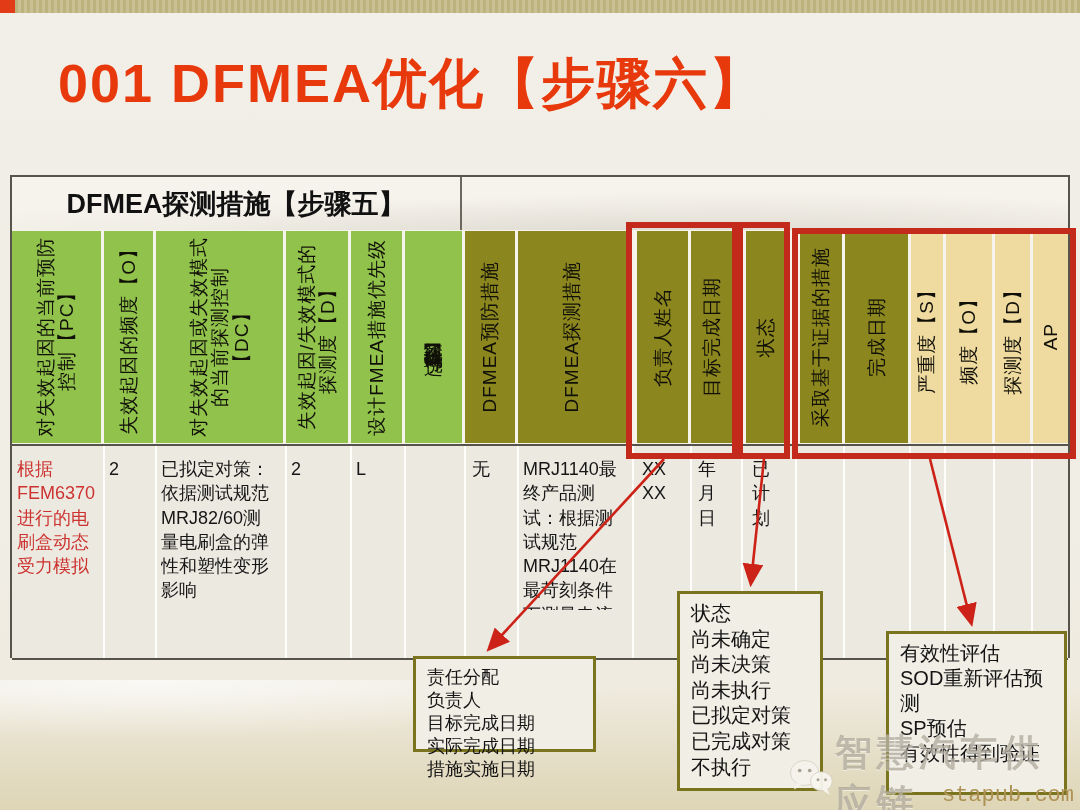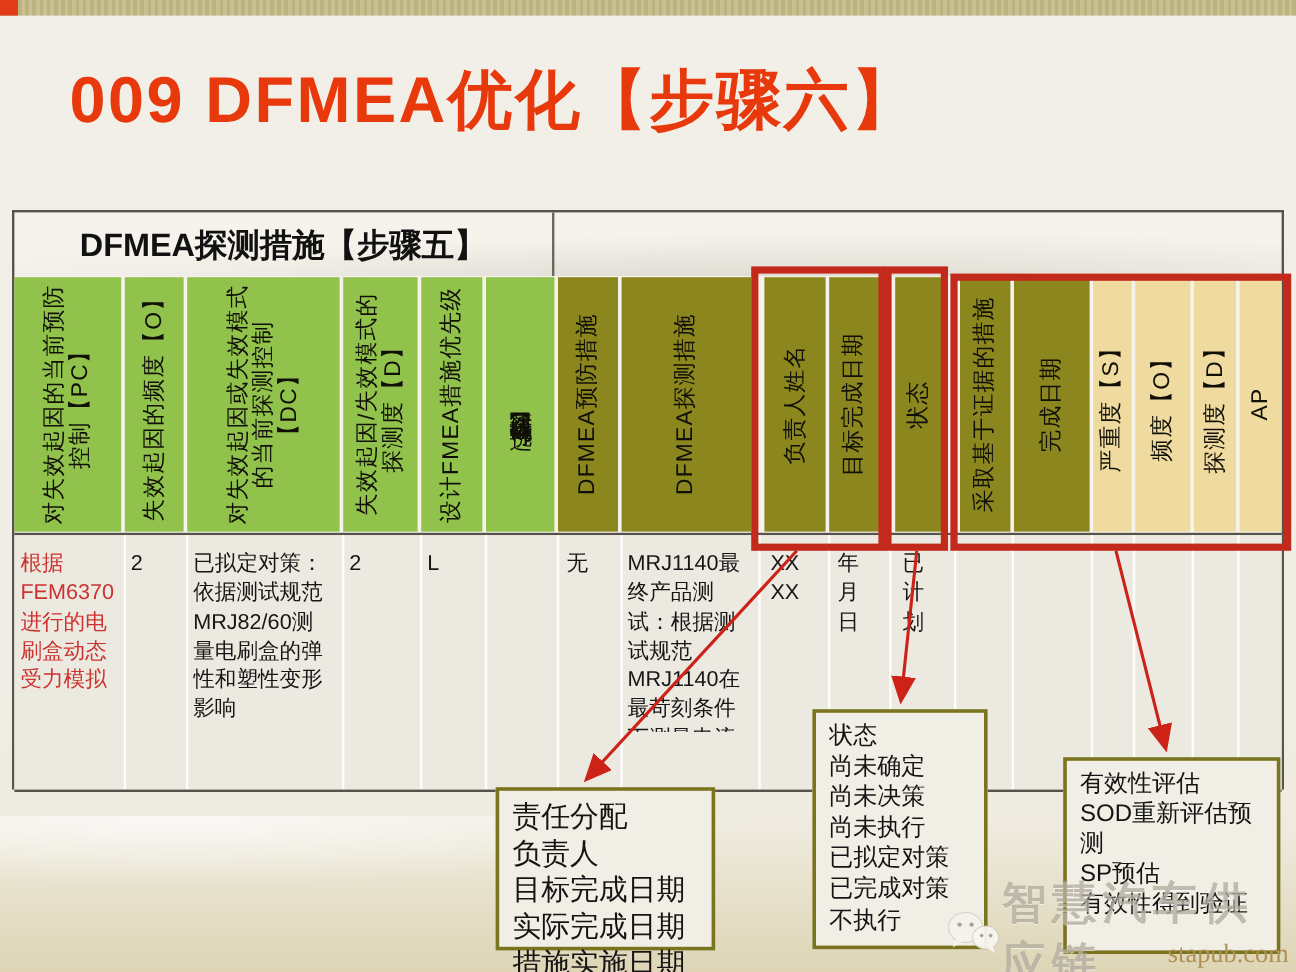--- a/index.html
+++ b/index.html
@@ -50,32 +50,32 @@
   
   .callout{position:absolute;border:3px solid #7B741E;background:#F1EEE5;box-sizing:border-box;
            padding:7px 11px;font-size:20px;line-height:1.28;color:#141414;white-space:pre-line;z-index:5;}
 
   .arrows{position:absolute;left:0;top:0;width:1080px;height:810px;pointer-events:none;z-index:7;}
 
   
   .watermark{position:absolute;left:788px;top:728px;display:flex;align-items:center;z-index:9;}
   .wm-text{font-size:37px;font-weight:bold;letter-spacing:5px;color:rgba(158,150,134,0.62);
            text-shadow:0 1px 0 rgba(255,255,255,0.5);}
-  .site{position:absolute;right:6px;bottom:2px;font-family:Liberation Serif, serif;
+  .site{position:absolute;right:6px;bottom:2px;font-family:Liberation Mono, monospace;
         font-size:22px;color:#AE9255;z-index:9;}
 </style>
 </head>
 <body>
 
 <div class="slide">
   <div class="top-stripe"></div>
   <div class="corner-mark"></div>
   <div class="bottom-band"></div>
 
-  <div class="page-title">009  DFMEA优化【步骤六】</div>
+  <div class="page-title">001  DFMEA优化【步骤六】</div>
 
   <div class="tbl">
     <div class="clouds"></div>
 
     <div class="sect sect-left">
       <span>DFMEA探测措施【步骤五】</span>
     </div>
 
     <div class="hcol green" style="left:0px;width:89px">
         <span class="vtext">对失效起因的当前预防控制【PC】</span>
@@ -167,21 +167,21 @@
 计
 划</div>
 
     <div class="rowline-bot"></div>
   </div>
 
   <div class="redbox" style="left:626px;top:222px;width:112px;height:237px"></div>
   <div class="redbox" style="left:737px;top:222px;width:53px;height:237px"></div>
   <div class="redbox" style="left:792px;top:228px;width:284px;height:231px"></div>
 
-  <div class="callout" style="left:413px;top:656px;width:183px;height:136px;font-size:24px">责任分配
+  <div class="callout" style="left:413px;top:656px;width:183px;height:96px;font-size:18px">责任分配
 负责人
 目标完成日期
 实际完成日期
 措施实施日期</div>
   <div class="callout" style="left:677px;top:591px;width:146px;height:200px">状态
 尚未确定
 尚未决策
 尚未执行
 已拟定对策
 已完成对策

